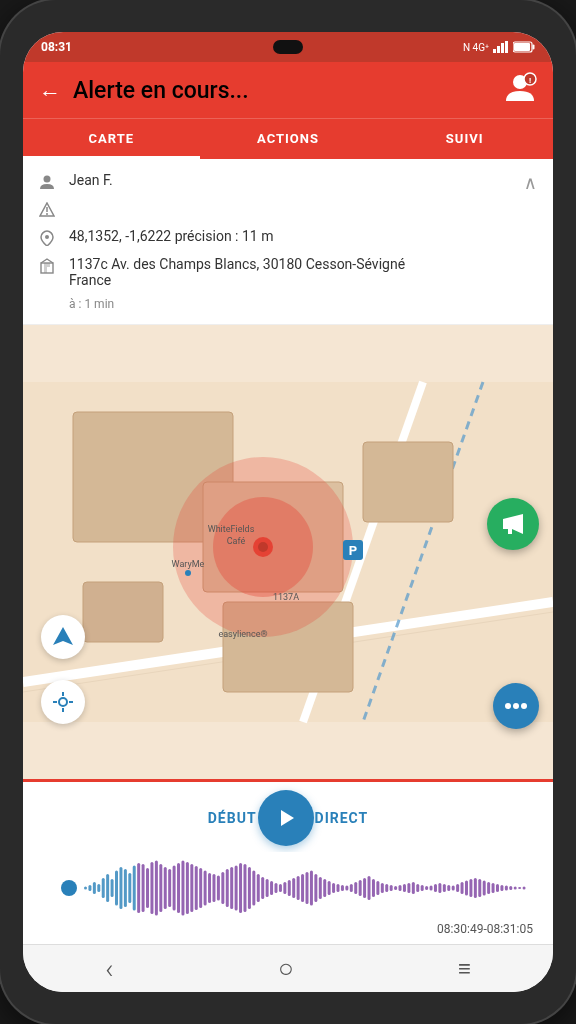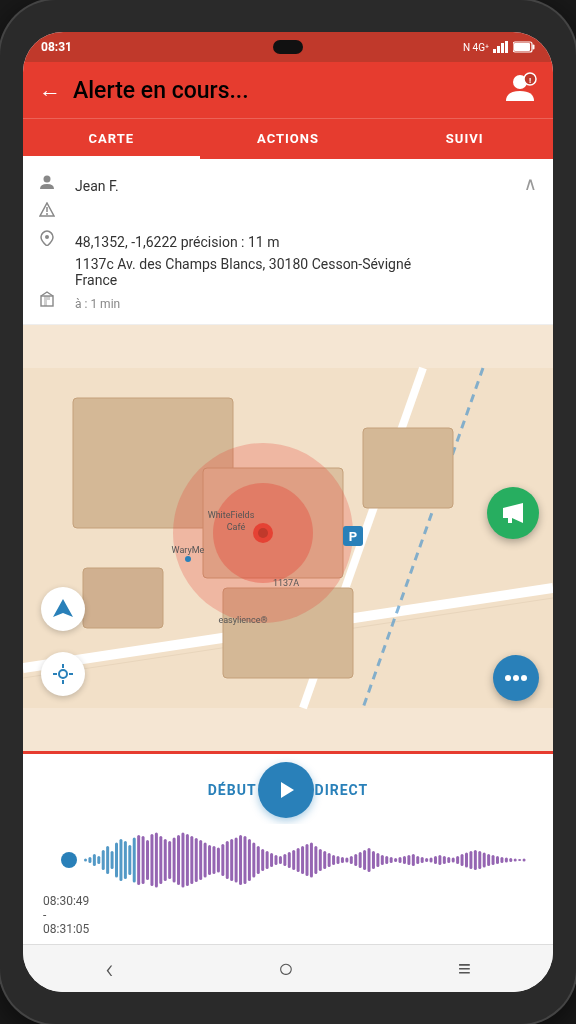--- a/index.html
+++ b/index.html
@@ -102,22 +102,22 @@
       border-bottom: 3px solid #fff;
     }
     
     .info-panel {
       background: #fff;
       padding: 10px 16px;
       border-bottom: 1px solid #eee;
     }
     .info-row {
       display: flex;
-      align-items: flex-end;
-      gap: 18px;
+      align-items: flex-start;
+      gap: 12px;
       padding: 3px 0;
     }
     .info-icon {
       color: #888;
       font-size: 15px;
       margin-top: 2px;
       min-width: 18px;
     }
     .info-text {
       font-size: 14px;
@@ -245,21 +245,20 @@
       position: relative;
     }
     .waveform-svg {
       width: 100%;
       height: 60px;
     }
     .waveform-times {
       display: flex;
       justify-content: flex-end;
       padding: 0 4px;
-      flex-direction: column;
     }
     .waveform-time {
       font-size: 12px;
       color: #555;
     }
     
     .bottom-nav {
       background: #f5f5f5;
       height: 48px;
       display: flex;

